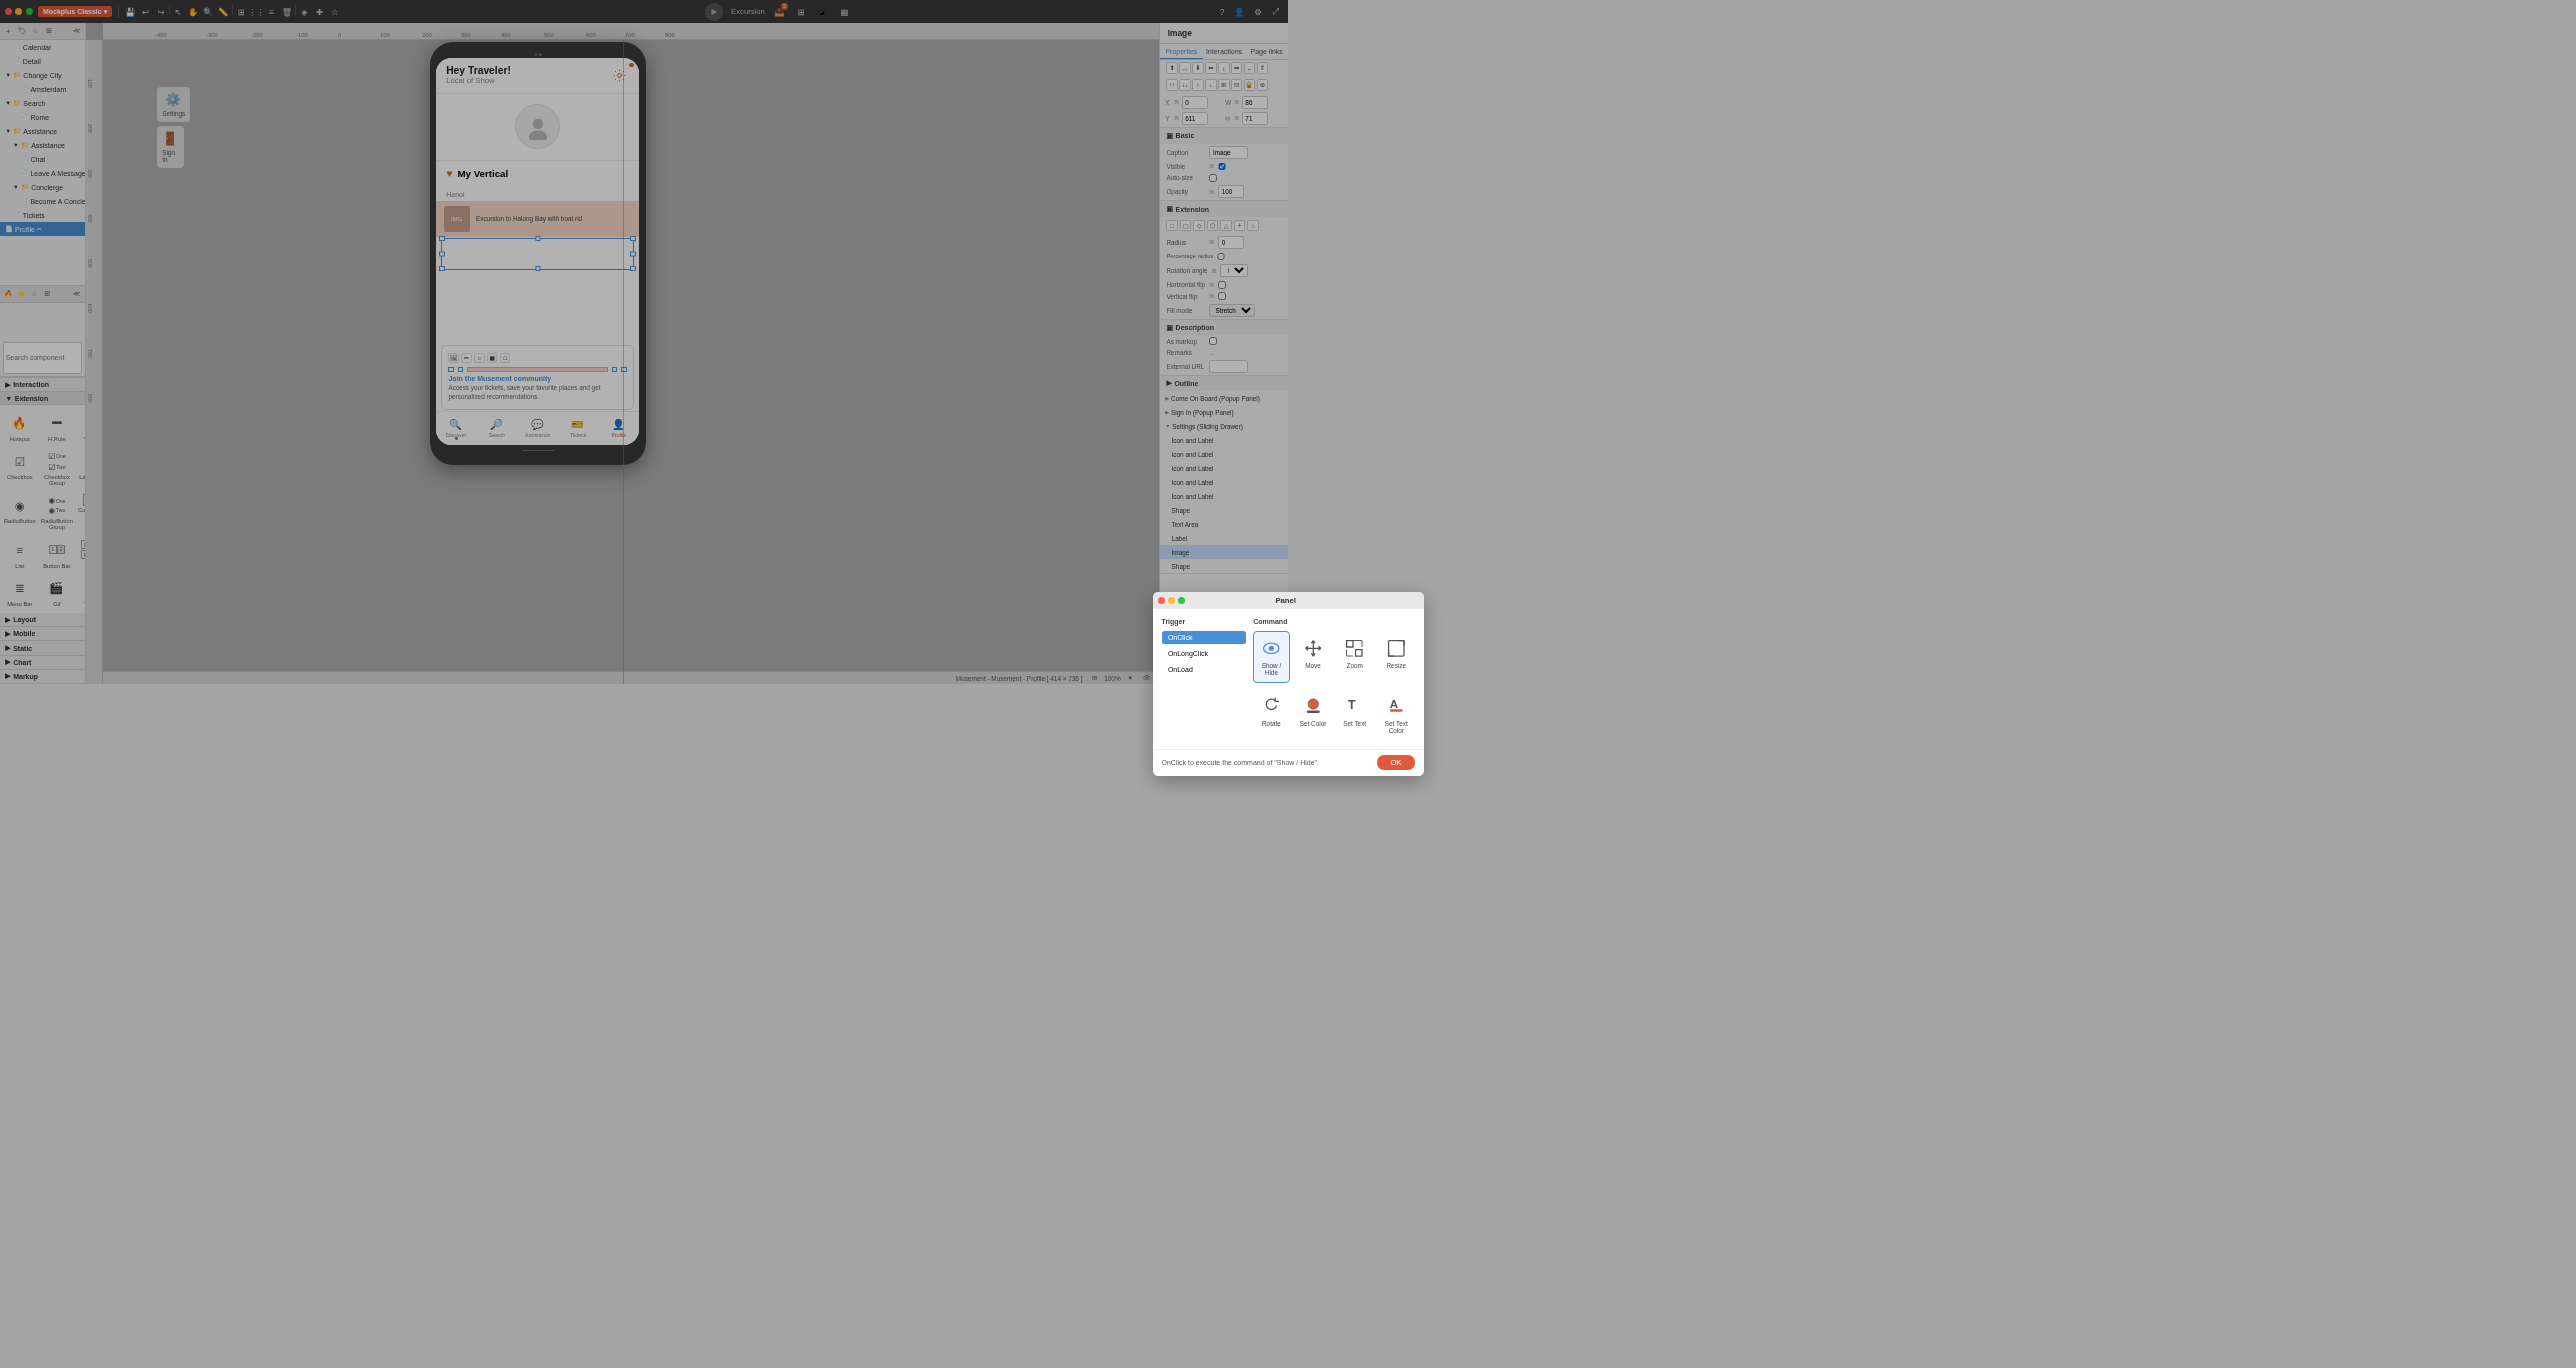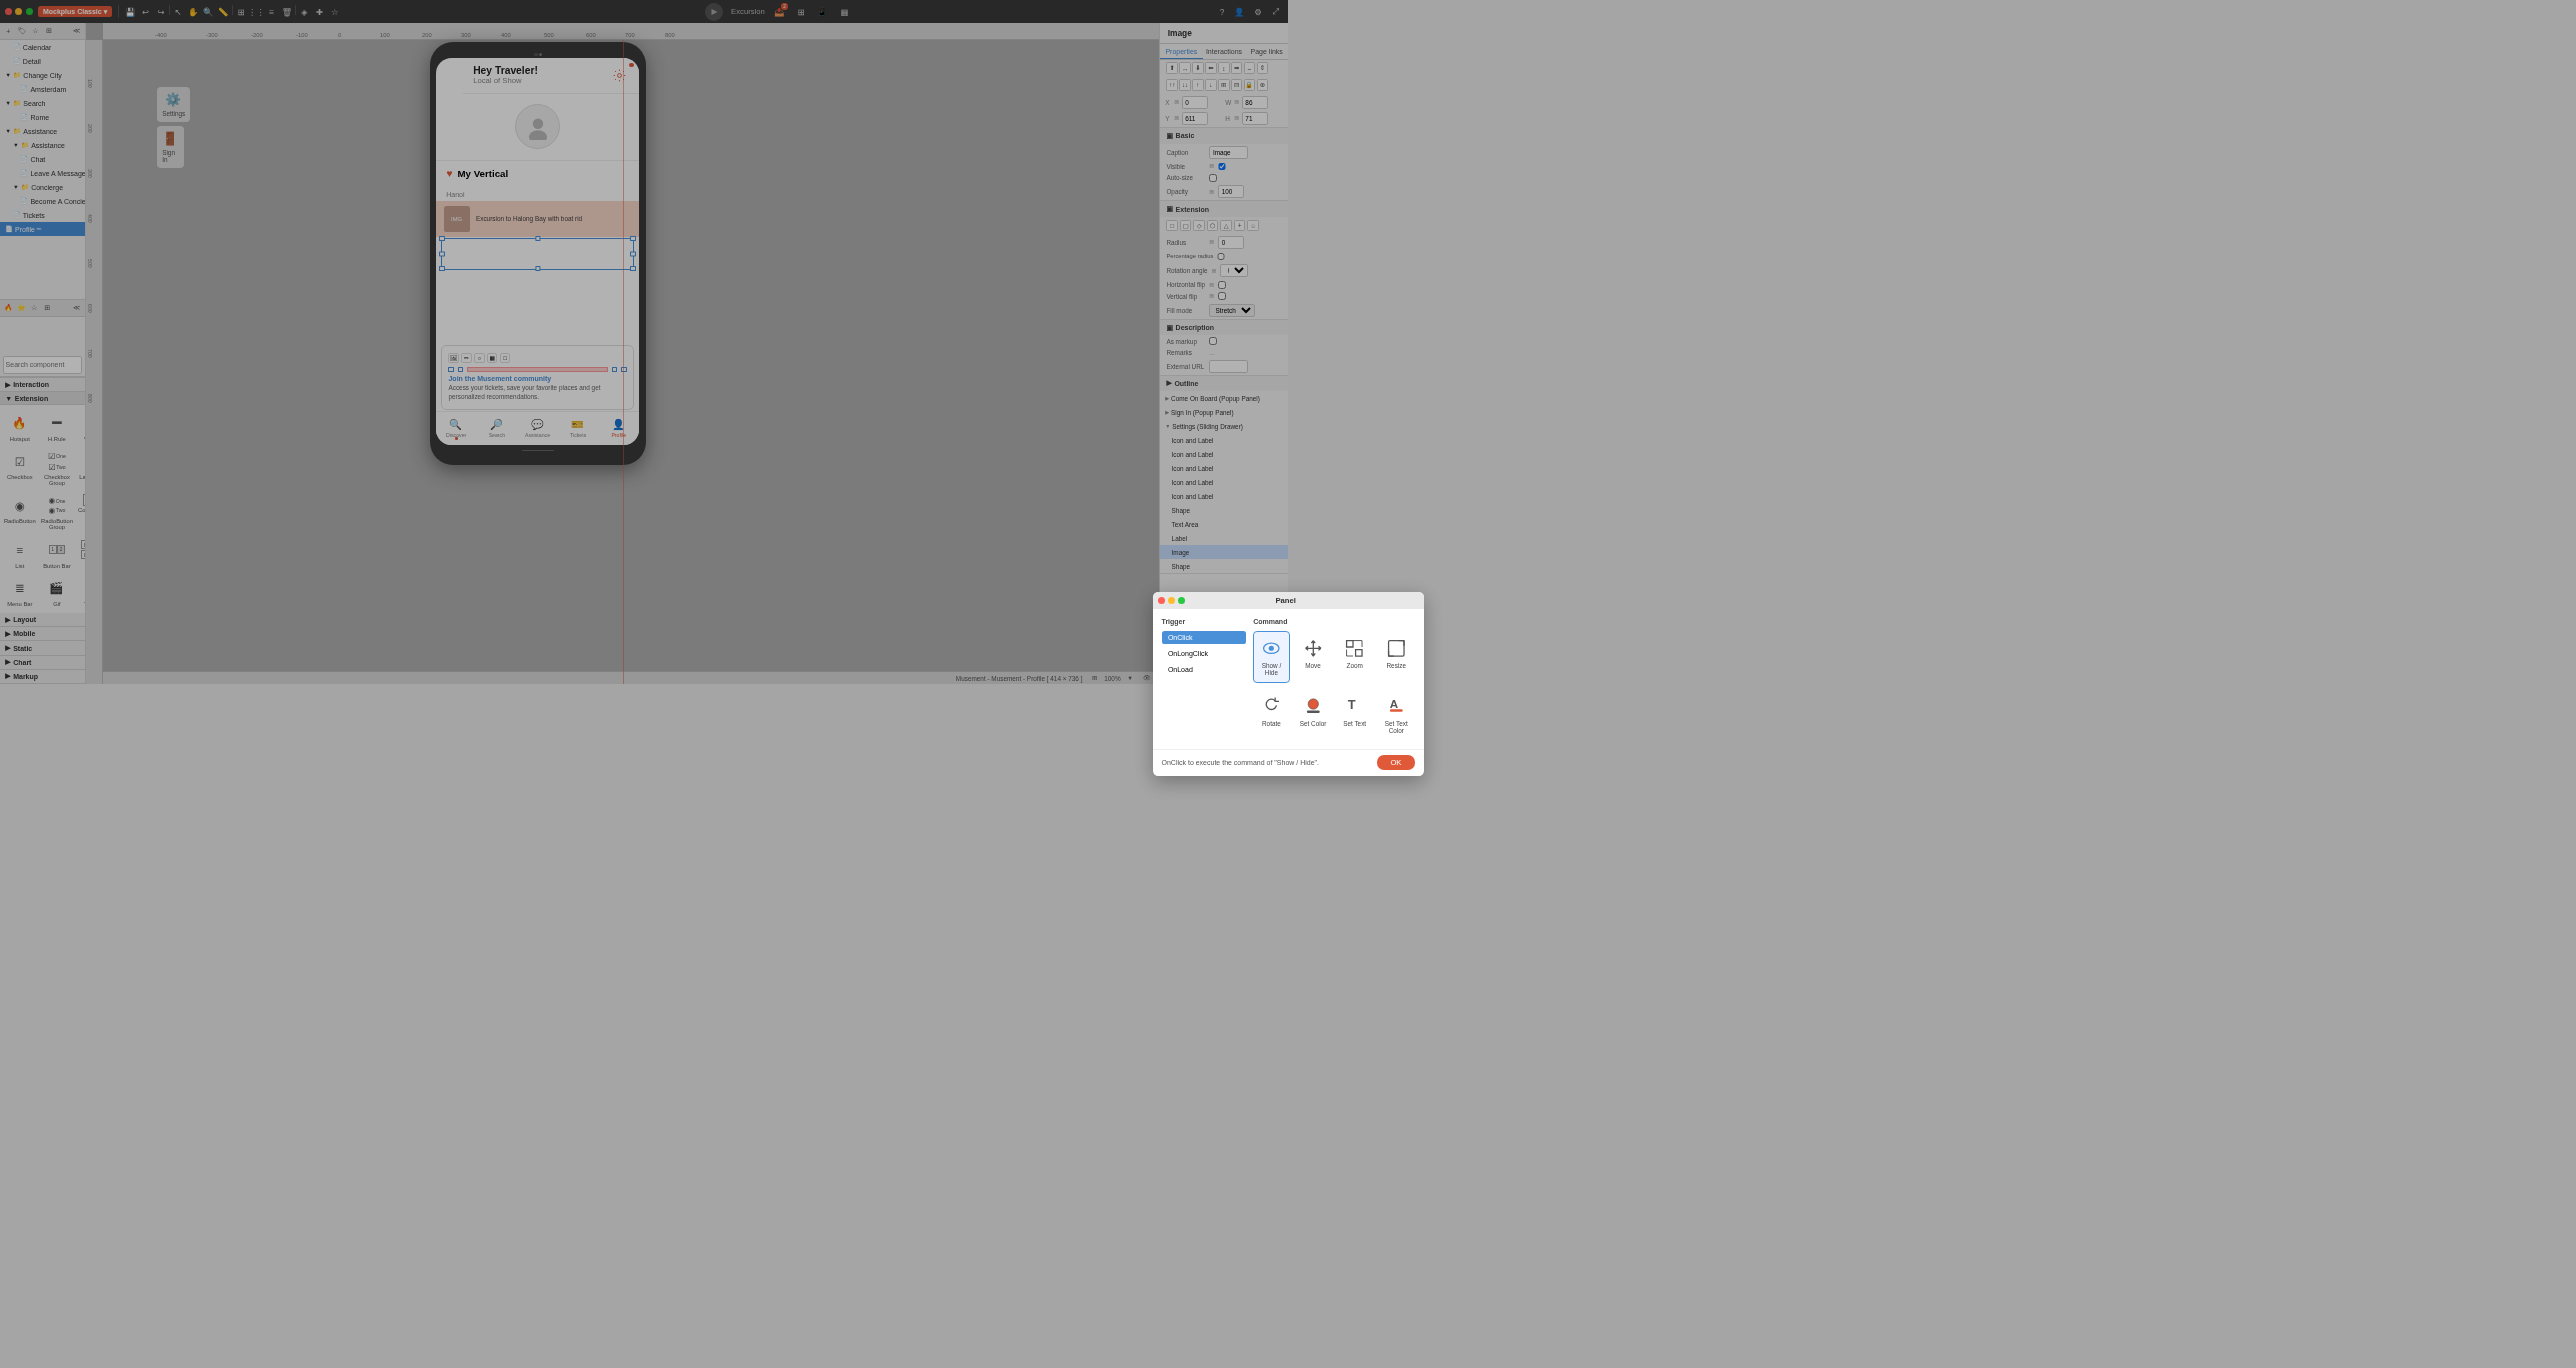--- a/index.html
+++ b/index.html
@@ -54,21 +54,21 @@
     
     
     #phone-container { position: absolute; top: 26px; left: 50%; transform: translateX(-77px); width: 216px; }
     #phone { background: #3a3a3a; border-radius: 23px; padding: 9px 6.4px; box-shadow: 0 5.2px 20.6px rgba(0,0,0,0.4); }
     #phone-screen { background: white; border-radius: 15.5px; overflow: hidden; position: relative; height: 387px; }
     .phone-notch { background: #3a3a3a; height: 6.4px; display: flex; justify-content: center; align-items: center; }
     .phone-home { background: #3a3a3a; height: 11.6px; display: flex; justify-content: center; align-items: center; }
     .phone-home-bar { width: 32px; height: 1.9px; background: #666; border-radius: 1.3px; }
     
     
-    .screen-header { background: white; padding: 7.7px 10.3px; display: flex; align-items: center; justify-content: space-between; border-bottom: 0.6px solid #eee; margin-left: 27px; }
+    .screen-header { background: white; padding: 7.7px 10.3px; display: flex; align-items: center; justify-content: space-between; border-bottom: 0.6px solid #eee; }
     .screen-title { font-size: 10.3px; font-weight: 700; color: #222; }
     .screen-subtitle { font-size: 7.7px; color: #888; }
     .gear-btn { width: 18px; height: 18px; display: flex; align-items: center; justify-content: center; }
     .avatar-circle { width: 45px; height: 45px; border-radius: 50%; border: 0.6px solid #ddd; background: #f0f0f0; display: flex; align-items: center; justify-content: center; font-size: 20.6px; color: #aaa; }
     
     .favorites-section { padding: 7.7px 10.3px; }
     .favorites-title { display: flex; align-items: center; gap: 5.2px; font-size: 9.7px; font-weight: 700; }
     .heart-icon { color: #e05a3a; font-size: 10.3px; }
     
     .location-label { font-size: 7px; color: #888; padding: 3.9px 10.3px 2.6px; }
@@ -276,21 +276,21 @@
     <div id="component-search">
       <div style="display:flex;align-items:center;height:17px;background:#e0e0e0;border-bottom:0.6px solid #ccc;padding:0 2.6px;justify-content:space-between;margin:-2.6px -2.6px 2.6px;">
         <div style="display:flex;gap:1.3px;">
           <div class="sidebar-tool-btn">🔥</div>
           <div class="sidebar-tool-btn">⭐</div>
           <div class="sidebar-tool-btn">☆</div>
           <div class="sidebar-tool-btn">⊞</div>
         </div>
         <div class="sidebar-tool-btn">≪</div>
       </div>
-      <input type="text" style="width: 100%; height: 18px; border: 0.6px solid rgb(204, 204, 204); border-radius: 1.9px; padding: 0px 2px; font-size: 7px; margin-top: 36px;" placeholder="Search component">
+      <input type="text" style="width: 100%; height: 32px; border: 0.6px solid rgb(204, 204, 204); border-radius: 1.9px; padding: 0px 2px; font-size: 7px; margin-top: 36px;" placeholder="Search component">
     </div>
 
     <div id="comp-panel">
       <div class="comp-section-title">
         <span>▶</span>
         <span>Interaction</span>
       </div>
       <div class="comp-section-title" style="background:#ddd;">
         <span>▼</span>
         <span>Extension</span>

